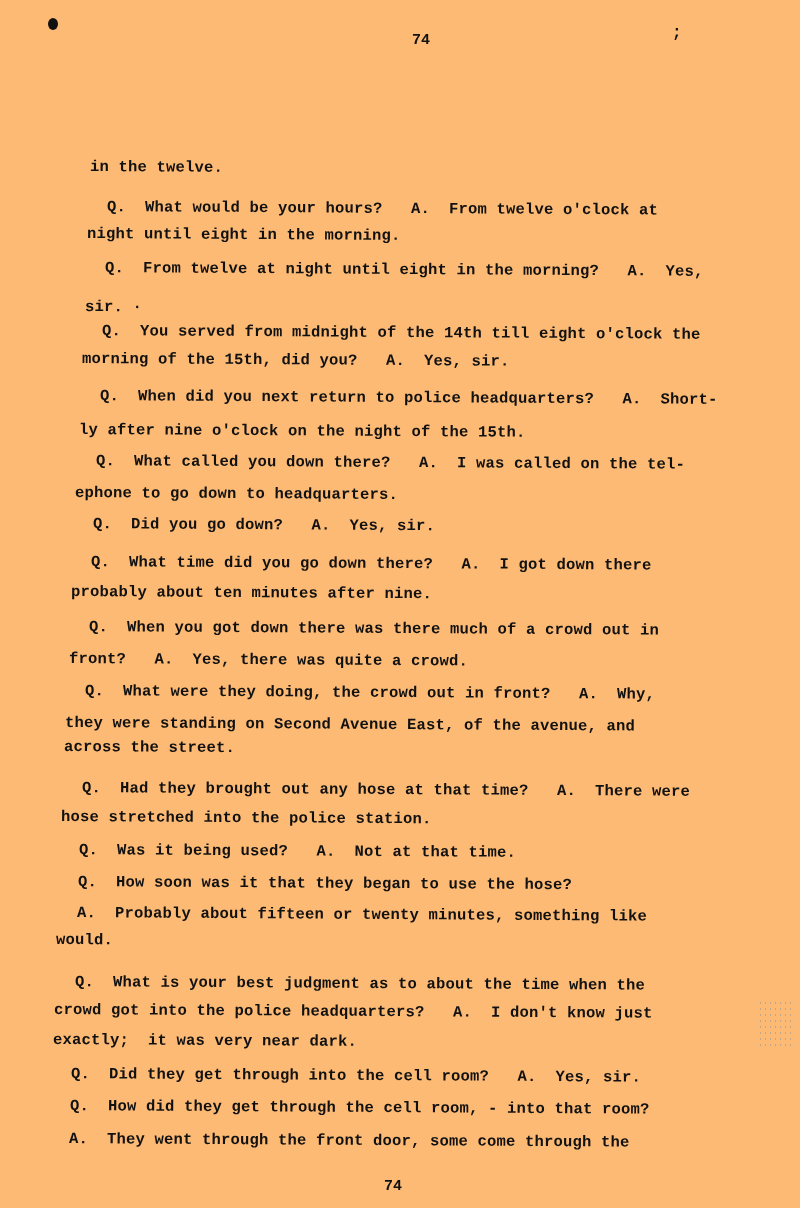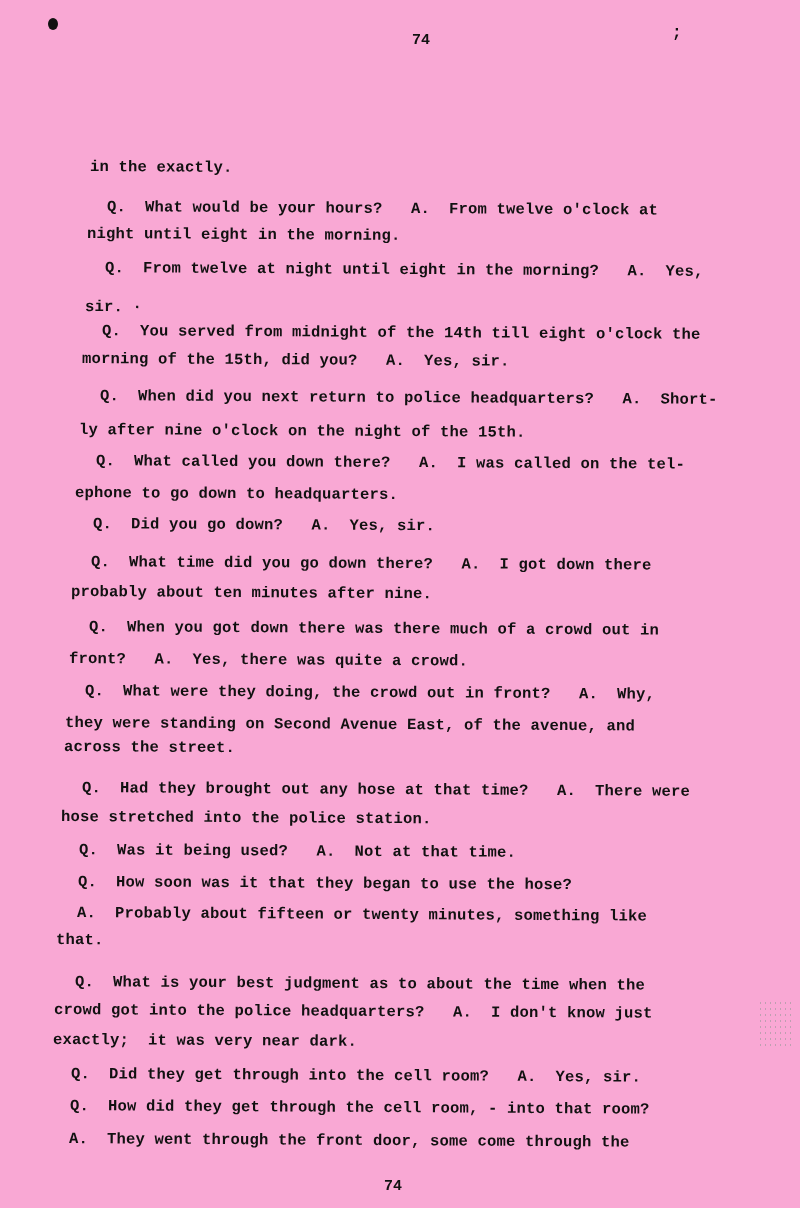--- a/index.html
+++ b/index.html
@@ -13,21 +13,21 @@
       position: relative;
       overflow: hidden;
       font-family: "Liberation Mono", "DejaVu Sans Mono", monospace;
       color: #111111;
     }
     .page {
       position: absolute;
       left: 0; top: 0;
       width: 800px;
       height: 1208px;
-      background: #f9a8d4;
+      background: #fdba74;
     }
     .mark {
       position: absolute;
       font-weight: bold;
       font-size: 16px;
     }
     .blot {
       position: absolute;
       left: 48px; top: 18px;
       width: 10px; height: 12px;
@@ -60,21 +60,21 @@
   </style>
 </head>
 <body>
 
 <div class="page">
   <div class="blot"></div>
   <div class="page-num" style="left:412px; top:32px;">74</div>
   <div class="mark" style="left:672px; top:24px;">;</div>
 
   <div id="lines">
-      <div class="line" style="left: 90px; top: 158px; transform: rotate(0.35deg);">in the exactly.</div>
+      <div class="line" style="left: 90px; top: 158px; transform: rotate(0.35deg);">in the twelve.</div>
       <div class="line" style="left: 88px; top: 198px; transform: rotate(0.35deg);">  Q.  What would be your hours?   A.  From twelve o'clock at</div>
       <div class="line" style="left: 87px; top: 225px; transform: rotate(0.35deg);">night until eight in the morning.</div>
       <div class="line" style="left: 86px; top: 259px; transform: rotate(0.35deg);">  Q.  From twelve at night until eight in the morning?   A.  Yes,</div>
       <div class="line" style="left: 85px; top: 286px; transform: rotate(0.35deg); margin-top: 12px;">sir. ·</div>
       <div class="line" style="left: 83px; top: 322px; transform: rotate(0.35deg);">  Q.  You served from midnight of the 14th till eight o'clock the</div>
       <div class="line" style="left: 82px; top: 350px; transform: rotate(0.35deg);">morning of the 15th, did you?   A.  Yes, sir.</div>
       <div class="line" style="left: 81px; top: 387px; transform: rotate(0.35deg);">  Q.  When did you next return to police headquarters?   A.  Short-</div>
       <div class="line" style="left: 79px; top: 421px; transform: rotate(0.35deg);">ly after nine o'clock on the night of the 15th.</div>
       <div class="line" style="left: 77px; top: 452px; transform: rotate(0.35deg);">  Q.  What called you down there?   A.  I was called on the tel-</div>
       <div class="line" style="left: 75px; top: 484px; transform: rotate(0.35deg);">ephone to go down to headquarters.</div>
@@ -84,21 +84,21 @@
       <div class="line" style="left: 70px; top: 618px; transform: rotate(0.35deg);">  Q.  When you got down there was there much of a crowd out in</div>
       <div class="line" style="left: 69px; top: 650px; transform: rotate(0.35deg);">front?   A.  Yes, there was quite a crowd.</div>
       <div class="line" style="left: 66px; top: 682px; transform: rotate(0.35deg);">  Q.  What were they doing, the crowd out in front?   A.  Why,</div>
       <div class="line" style="left: 65px; top: 714px; transform: rotate(0.35deg);">they were standing on Second Avenue East, of the avenue, and</div>
       <div class="line" style="left: 64px; top: 738px; transform: rotate(0.35deg);">across the street.</div>
       <div class="line" style="left: 63px; top: 779px; transform: rotate(0.35deg);">  Q.  Had they brought out any hose at that time?   A.  There were</div>
       <div class="line" style="left: 61px; top: 808px; transform: rotate(0.35deg);">hose stretched into the police station.</div>
       <div class="line" style="left: 60px; top: 841px; transform: rotate(0.35deg);">  Q.  Was it being used?   A.  Not at that time.</div>
       <div class="line" style="left: 59px; top: 873px; transform: rotate(0.35deg);">  Q.  How soon was it that they began to use the hose?</div>
       <div class="line" style="left: 58px; top: 904px; transform: rotate(0.35deg);">  A.  Probably about fifteen or twenty minutes, something like</div>
-      <div class="line" style="left: 56px; top: 931px; transform: rotate(0.35deg);">that.</div>
+      <div class="line" style="left: 56px; top: 931px; transform: rotate(0.35deg);">would.</div>
       <div class="line" style="left: 56px; top: 973px; transform: rotate(0.35deg);">  Q.  What is your best judgment as to about the time when the</div>
       <div class="line" style="left: 54px; top: 1001px; transform: rotate(0.35deg);">crowd got into the police headquarters?   A.  I don't know just</div>
       <div class="line" style="left: 53px; top: 1031px; transform: rotate(0.35deg);">exactly;  it was very near dark.</div>
       <div class="line" style="left: 52px; top: 1065px; transform: rotate(0.35deg);">  Q.  Did they get through into the cell room?   A.  Yes, sir.</div>
       <div class="line" style="left: 51px; top: 1097px; transform: rotate(0.35deg);">  Q.  How did they get through the cell room, - into that room?</div>
       <div class="line" style="left: 50px; top: 1130px; transform: rotate(0.35deg);">  A.  They went through the front door, some come through the</div>
     </div>
 
   <div class="speckle"></div>
 

